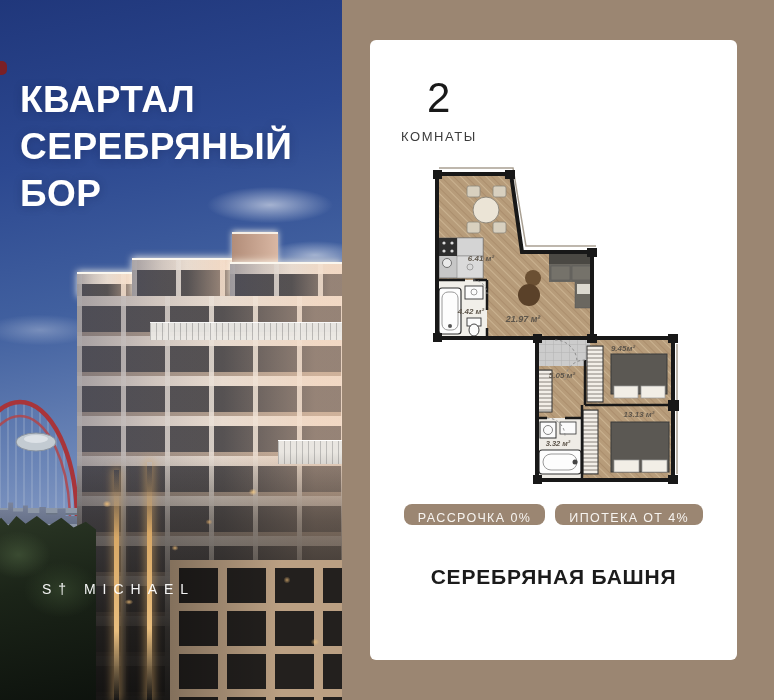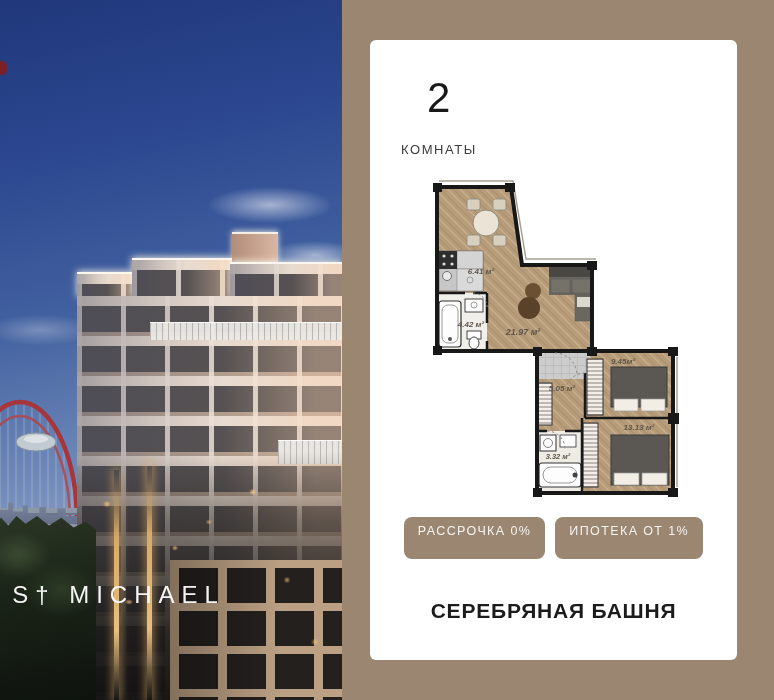--- a/index.html
+++ b/index.html
@@ -72,35 +72,35 @@
       radial-gradient(6px 5px at 238px 190px,rgba(240,195,125,.65), rgba(0,0,0,0) 70%); }
 
   .trees { position:absolute; left:-6px; top:512px; width:102px; height:194px; z-index:7;
     background:
       radial-gradient(46px 34px at 24% 22%, rgba(64,82,54,.8), rgba(0,0,0,0) 70%),
       radial-gradient(54px 40px at 66% 40%, rgba(47,62,40,.9), rgba(0,0,0,0) 70%),
       linear-gradient(170deg,#2c3826 0%, #1b2418 40%, #0d120d 100%);
     clip-path:polygon(0 6%,7% 3%,14% 7%,22% 2%,31% 6%,42% 2%,54% 7%,66% 3%,78% 8%,90% 5%,100% 9%,100% 100%,0 100%); }
 
   .brand { position:absolute; left:0; right:105px; top:581px; z-index:9; text-align:center; color:rgba(255,255,255,.95);
-    font-size:24px; font-weight:300; letter-spacing:7px; }
+    font-size:14px; font-weight:300; letter-spacing:7px; }
 
   
   .right { flex:1; background:#9b8672; padding:40px 37px 40px 28px; }
   .card { position:relative; width:100%; height:620px; background:#ffffff; border-radius:6px; overflow:hidden; }
 
   .stats { display:grid; grid-template-columns:1fr 1.25fr 1fr; padding:34px 18px 0 18px; }
   .stat { text-align:center; }
   .stat-value { font-size:42px; font-weight:500; color:#191919; letter-spacing:.5px; }
-  .stat-label { margin-top:20px; font-size:13px; font-weight:500; letter-spacing:1.6px; color:#3c3c3c; }
+  .stat-label { margin-top:7px; font-size:13px; font-weight:500; letter-spacing:1.6px; color:#3c3c3c; }
 
   .plan-wrap { margin:16px auto 0 auto; width:258px;font-style:italic; }
 
   .badges { margin-top:12px; display:flex; justify-content:center; gap:10px; }
-  .badge { background:#9b8672; color:#f7f4f0; border:none; border-radius:8px; padding:7px 14px 21px 14px;
+  .badge { background:#9b8672; color:#f7f4f0; border:none; border-radius:8px; padding:7px 14px 0 14px;
     font-family:"Liberation Sans",sans-serif; font-size:12.5px; font-weight:500; letter-spacing:1.4px; cursor:pointer; }
 
   .project { margin-top:40px; text-align:center; font-size:21px; font-weight:700; letter-spacing:.8px; color:#1b1b1b; }
 
   .plan-label { font-family:"Liberation Sans",sans-serif; fill:#5e564b; font-weight:600; }
 </style>
 </head>
 <body>
 
 <div class="stage">
@@ -128,20 +128,25 @@
     <div class="tower-body fac"></div>
     <div class="balcony-band"></div>
     <div class="terrace"></div>
     <div class="lower-dark"></div>
     <div class="grid-br"></div>
     <div class="glow g1"></div>
     <div class="glow g2"></div>
     <div class="lit"></div>
     <div class="trees"></div>
 
+    <div class="headline">
+      <div>КВАРТАЛ</div>
+      <div>СЕРЕБРЯНЫЙ</div>
+      <div>БОР</div>
+    </div>
     <div class="brand">S† MICHAEL</div>
     <div class="rec-dot"></div>
   </div>
 
   <div class="right">
     <div class="card">
 
       <div class="stats">
         <div class="stat">
           <div class="stat-value">2</div>
@@ -266,19 +271,19 @@
           <text class="plan-label" x="98" y="162" font-size="9" text-anchor="middle">21.97 м²</text>
           <text class="plan-label" x="137" y="218" font-size="8" text-anchor="middle">5.05 м²</text>
           <text class="plan-label" x="198" y="191" font-size="8" text-anchor="middle">9.45м²</text>
           <text class="plan-label" x="214" y="257" font-size="8" text-anchor="middle">13.13 м²</text>
           <text class="plan-label" x="133" y="286" font-size="7.5" text-anchor="middle">3.32 м²</text>
         </svg>
       </div>
 
       <div class="badges">
         <button class="badge">РАССРОЧКА 0%</button>
-        <button class="badge">ИПОТЕКА ОТ 1%</button>
+        <button class="badge">ИПОТЕКА ОТ 4%</button>
       </div>
 
       <div class="project">СЕРЕБРЯНАЯ БАШНЯ</div>
     </div>
   </div>
 </div>
 
 </body></html>

